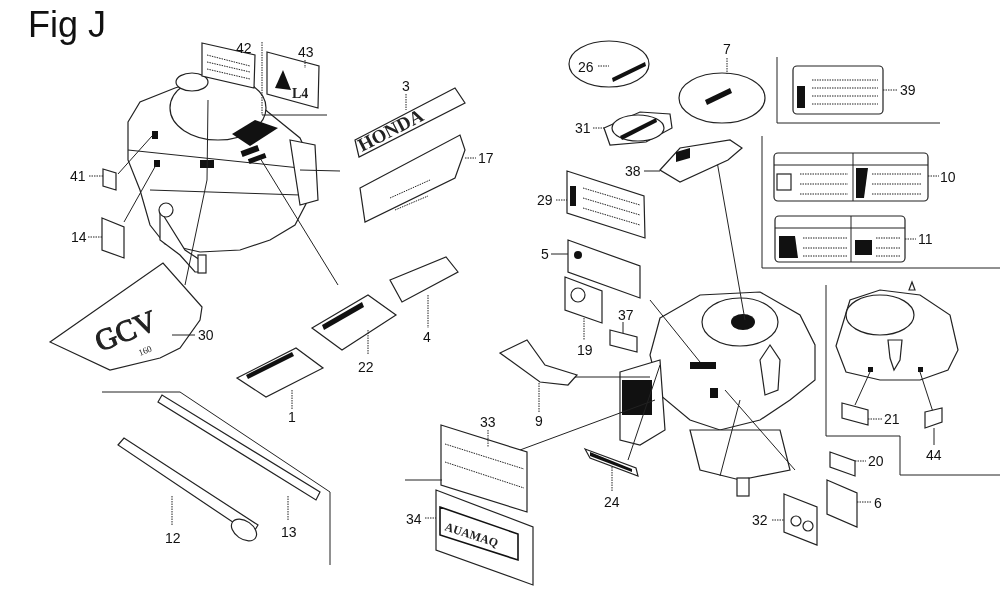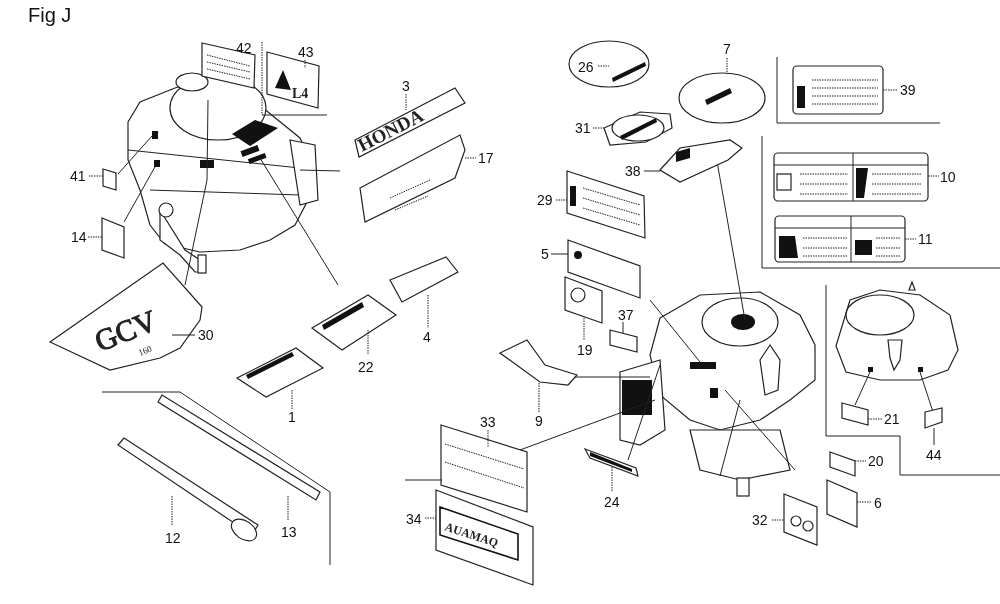--- a/index.html
+++ b/index.html
@@ -1,18 +1,18 @@
 <!DOCTYPE html>
 <html><head>
 <meta charset="utf-8">
 <style>
   html,body{margin:0;padding:0;background:#fff;}
   body{width:1000px;height:604px;position:relative;overflow:hidden;font-family:"Liberation Sans",sans-serif;}
   svg{position:absolute;left:0;top:0;}
-  .title{position:absolute;left:28px;top:4px;font-size:20px;color:#111;font-family:"Liberation Sans",sans-serif;}
+  .title{position:absolute;left:28px;top:4px;font-size:36px;color:#111;font-family:"Liberation Sans",sans-serif;}
   .lbl{font-family:"Liberation Sans",sans-serif;font-size:14px;fill:#111;}
   .ln{stroke:#222;stroke-width:1;fill:none;}
   .dl{stroke:#222;stroke-width:1;fill:none;stroke-dasharray:1.5 1;}
   .pt{stroke:#222;stroke-width:1.2;fill:#fff;}
   .blk{fill:#111;}
   .thick{stroke:#111;stroke-width:1.6;fill:none;}
   .txt{font-family:"Liberation Serif",serif;fill:#222;}
 </style>
 </head>
 <body>

